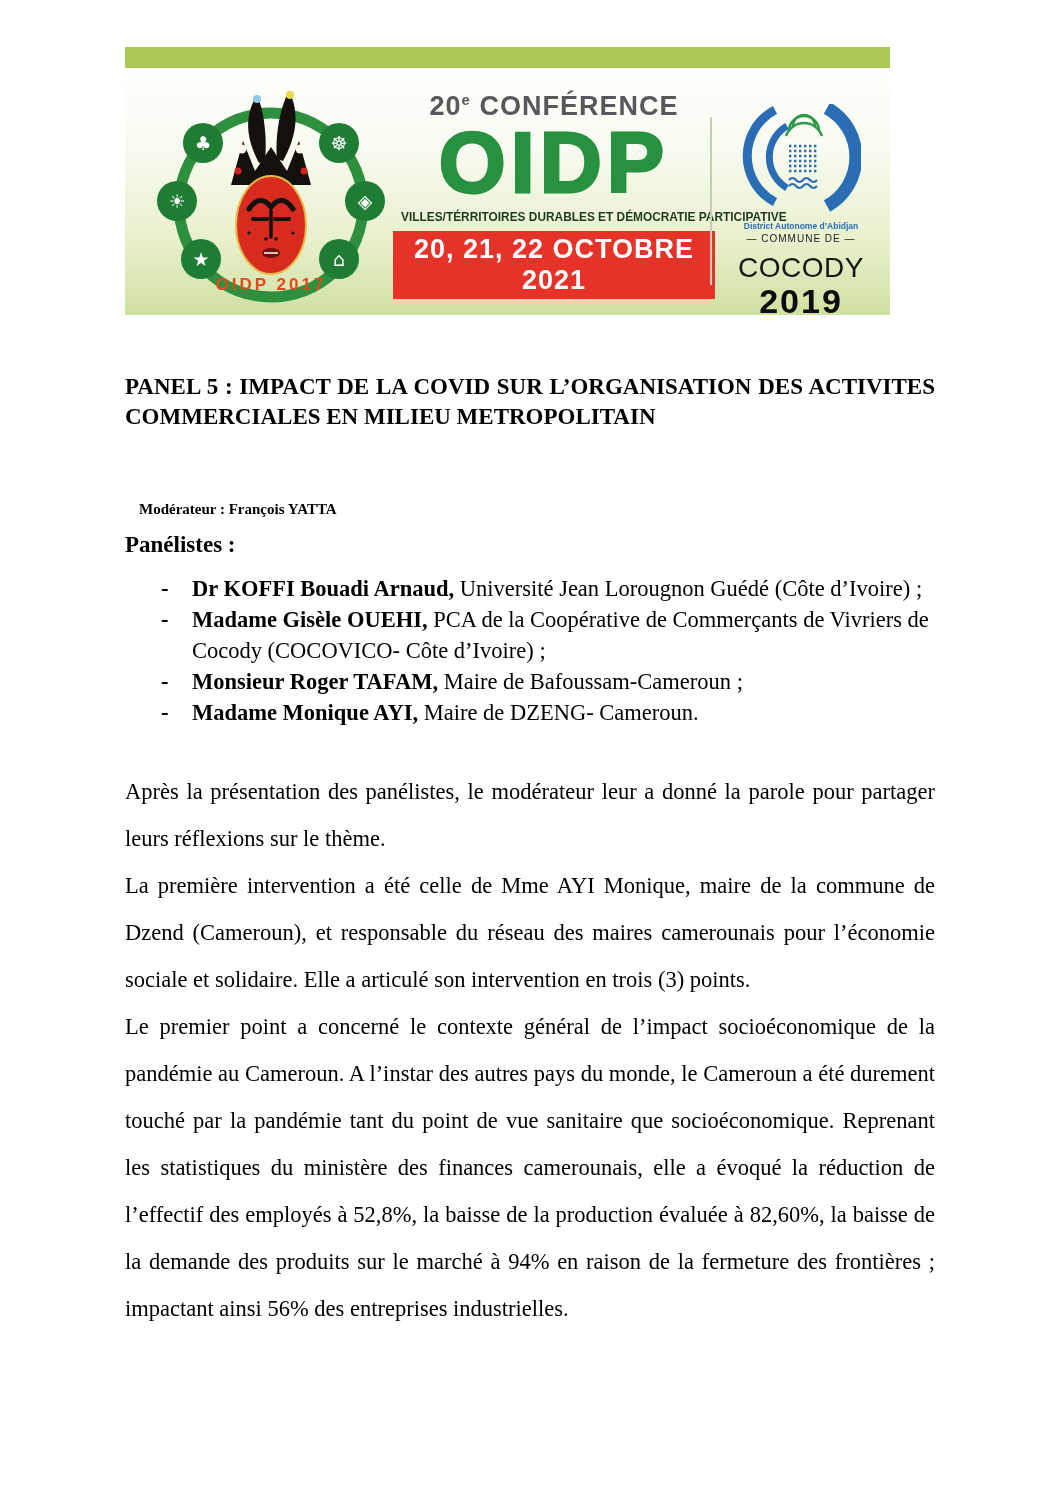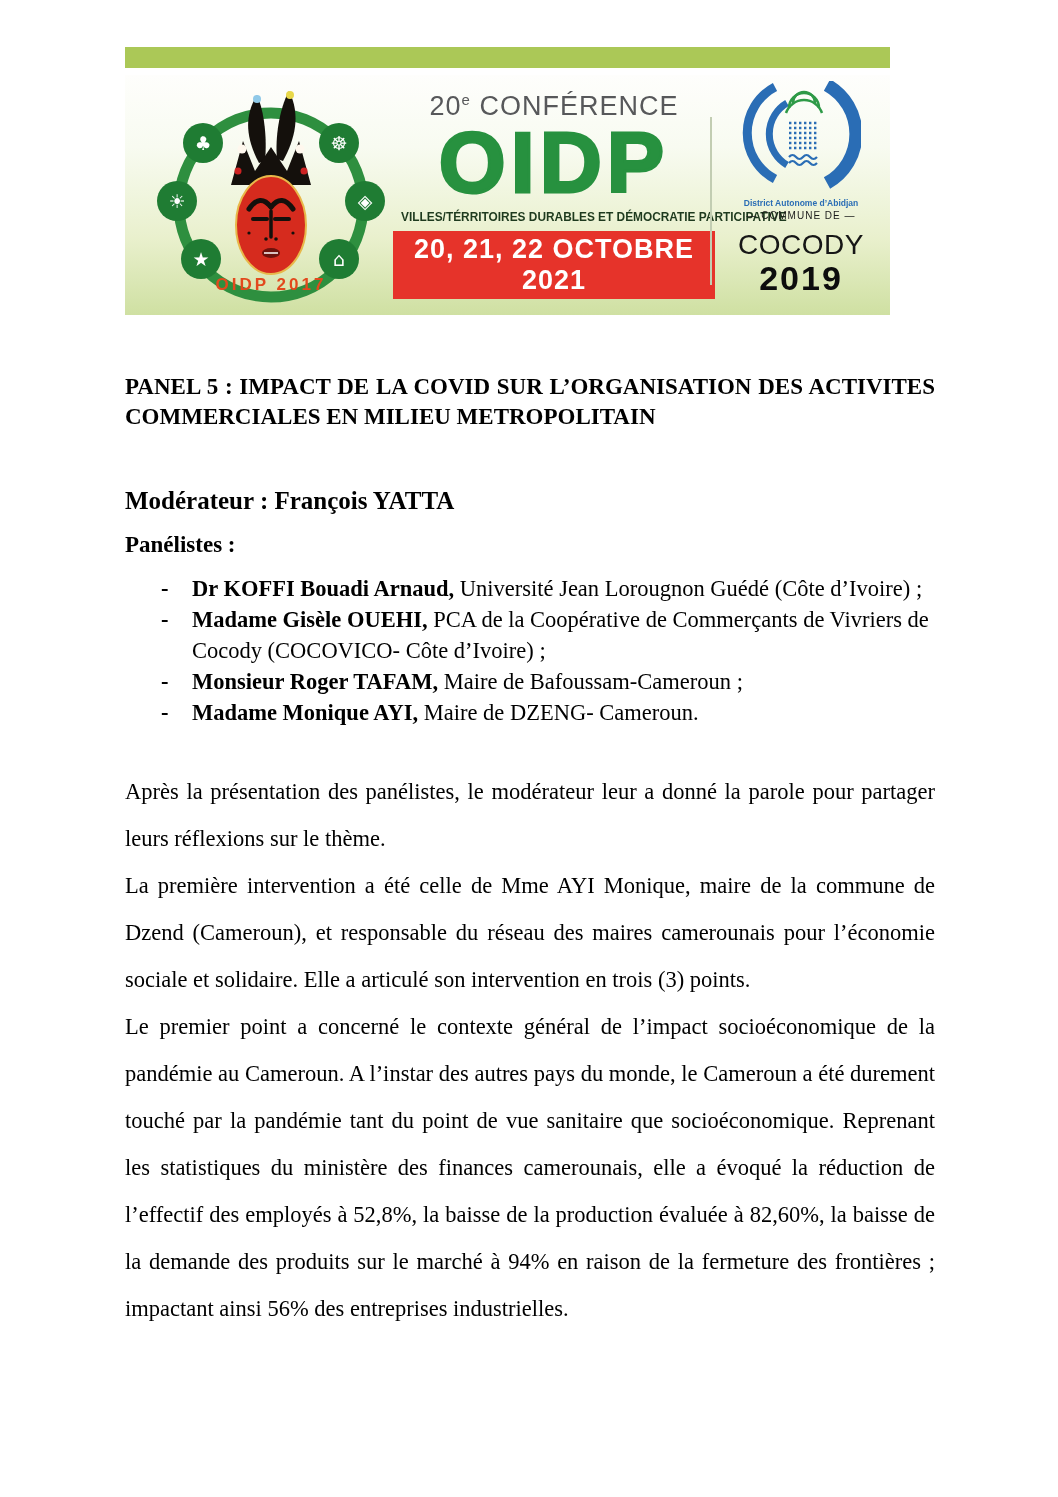--- a/index.html
+++ b/index.html
@@ -18,44 +18,44 @@
   .badge{position:absolute;width:40px;height:40px;border-radius:50%;background:#1f7c33;
          display:flex;align-items:center;justify-content:center;color:#fff;
          font-family:"DejaVu Sans",sans-serif;font-size:19px;line-height:1;}
   .logo-caption{position:absolute;left:0;top:192px;width:100%;text-align:center;
       font-family:"Liberation Sans",sans-serif;font-weight:bold;font-size:17px;
       letter-spacing:3px;color:#e2491d;}
 
   
   .center-block{position:absolute;left:268px;top:16px;width:322px;text-align:center;
       font-family:"Liberation Sans",sans-serif;}
-  .conf-line{font-weight:normal;font-size:27px;letter-spacing:1px;color:#57585a;}
+  .conf-line{font-weight:bold;font-size:27px;letter-spacing:1px;color:#57585a;}
   .conf-line sup{font-size:15px;}
   .oidp-word{margin-top:0px;font-weight:bold;font-size:86px;line-height:0.95;
       color:#27913f;letter-spacing:5px;-webkit-text-stroke:3px #27913f;}
   .tagline{margin-top:6px;font-weight:bold;font-size:12.5px;color:#1e3a1e;
       transform:scaleX(0.95);transform-origin:center;white-space:nowrap;}
   .dates{display:inline-block;margin-top:7px;background:#e6332a;color:#fff;
       font-weight:bold;font-size:27px;letter-spacing:1px;padding:3px 14px;}
 
   
   .vsep{position:absolute;left:585px;top:42px;width:2px;height:168px;background:#c2cdb2;}
 
   
-  .cocody{position:absolute;left:600px;top:6px;width:152px;text-align:center;
+  .cocody{position:absolute;left:600px;top:29px;width:152px;text-align:center;
       font-family:"Liberation Sans",sans-serif;}
   .cocody-district{margin-top:1px;font-size:8.5px;font-weight:bold;color:#2a6db5;}
   .cocody-commune{margin-top:2px;font-size:10px;letter-spacing:1px;color:#1a1a1a;}
   .cocody-name{margin-top:8px;font-size:28px;color:#161616;letter-spacing:0.5px;}
   .cocody-year{font-size:34px;font-weight:bold;color:#0d0d0d;line-height:1;letter-spacing:2px;}
 
   
   .doc-title{position:absolute;left:125px;top:372px;width:810px;margin:0;
       font-weight:bold;font-size:23px;line-height:30px;text-align:justify;}
-  .moderator{position:absolute;left:125px;top:487px;margin:0;font-weight:bold;font-size:25px;}
+  .moderator{position:absolute;left:125px;top:487px;margin:14px;font-weight:bold;font-size:15px;}
   .panelists-label{position:absolute;left:125px;top:532px;margin:0;font-weight:bold;font-size:23px;}
   .panelists{position:absolute;left:159px;top:573px;width:776px;margin:0;padding:0;
       list-style:none;font-size:22.5px;line-height:31px;}
   .panelists li{position:relative;padding-left:33px;}
   .panelists .dash{position:absolute;left:2px;top:0;font-weight:bold;}
   .p-name{font-weight:bold;}
   .body-text{position:absolute;left:125px;top:768px;width:810px;
       font-size:22.5px;line-height:47px;text-align:justify;}
   .body-text p{margin:0;}
 </style>

